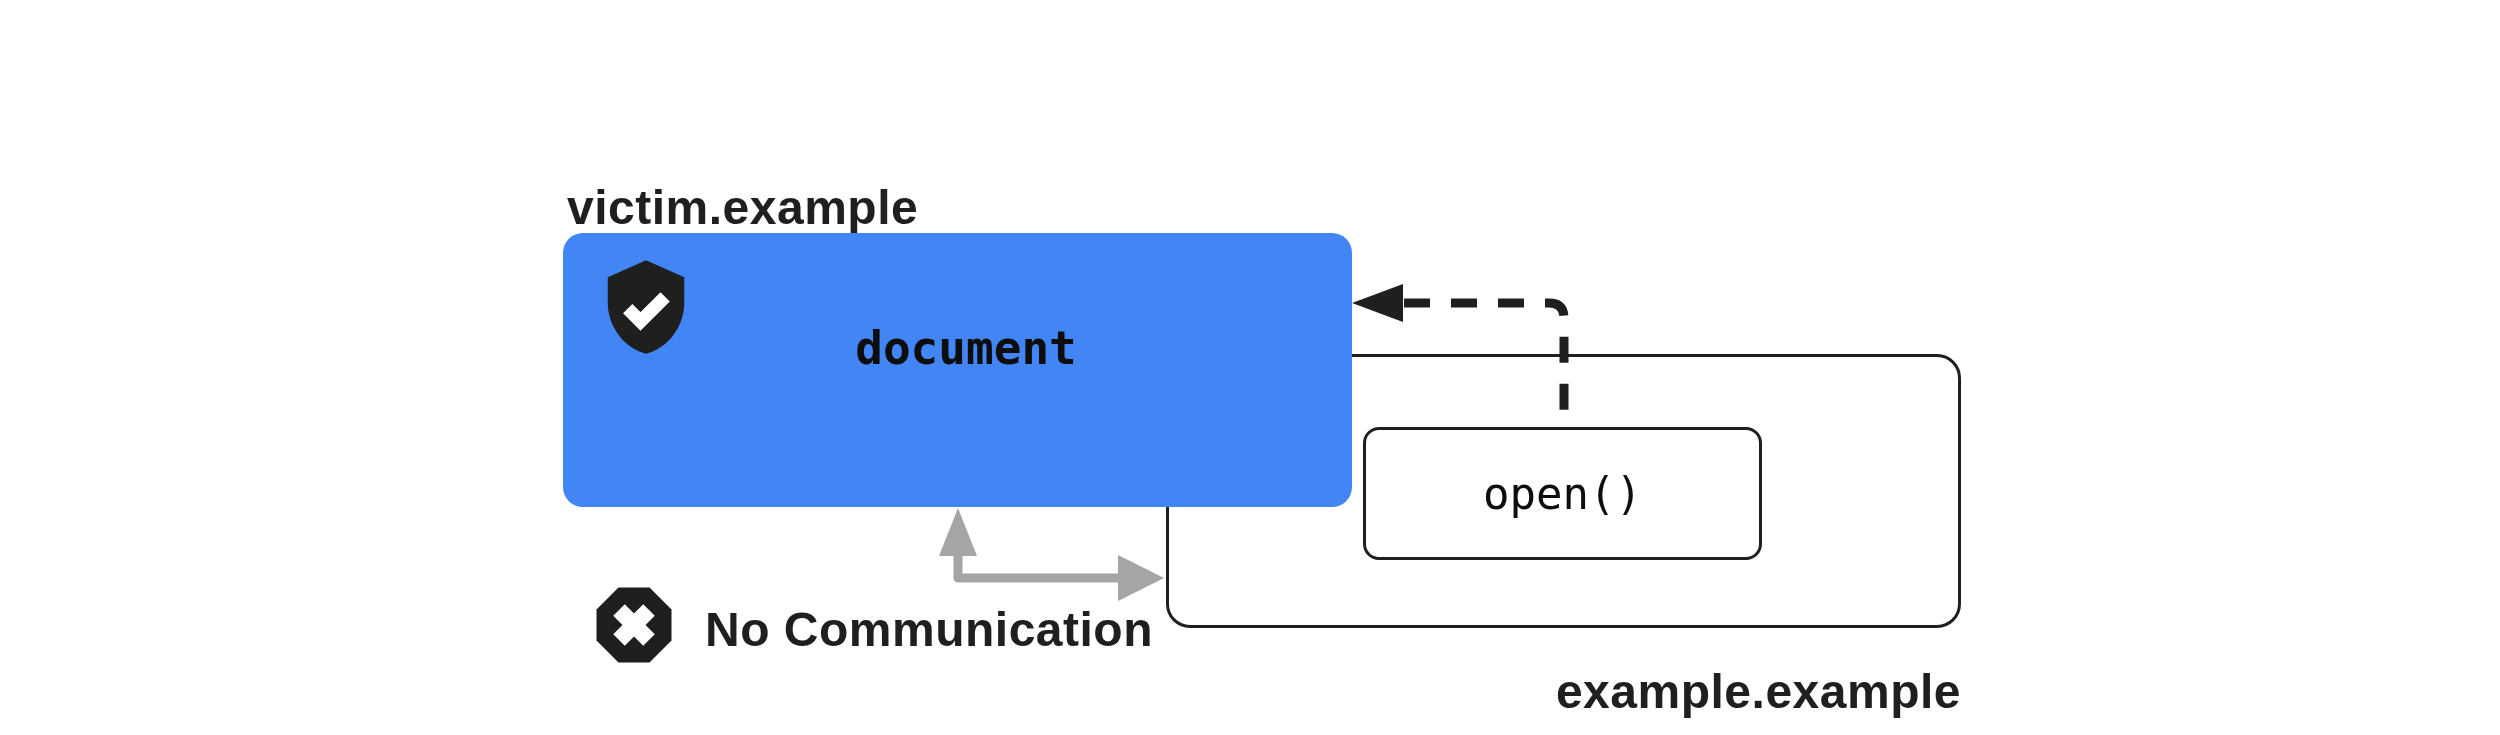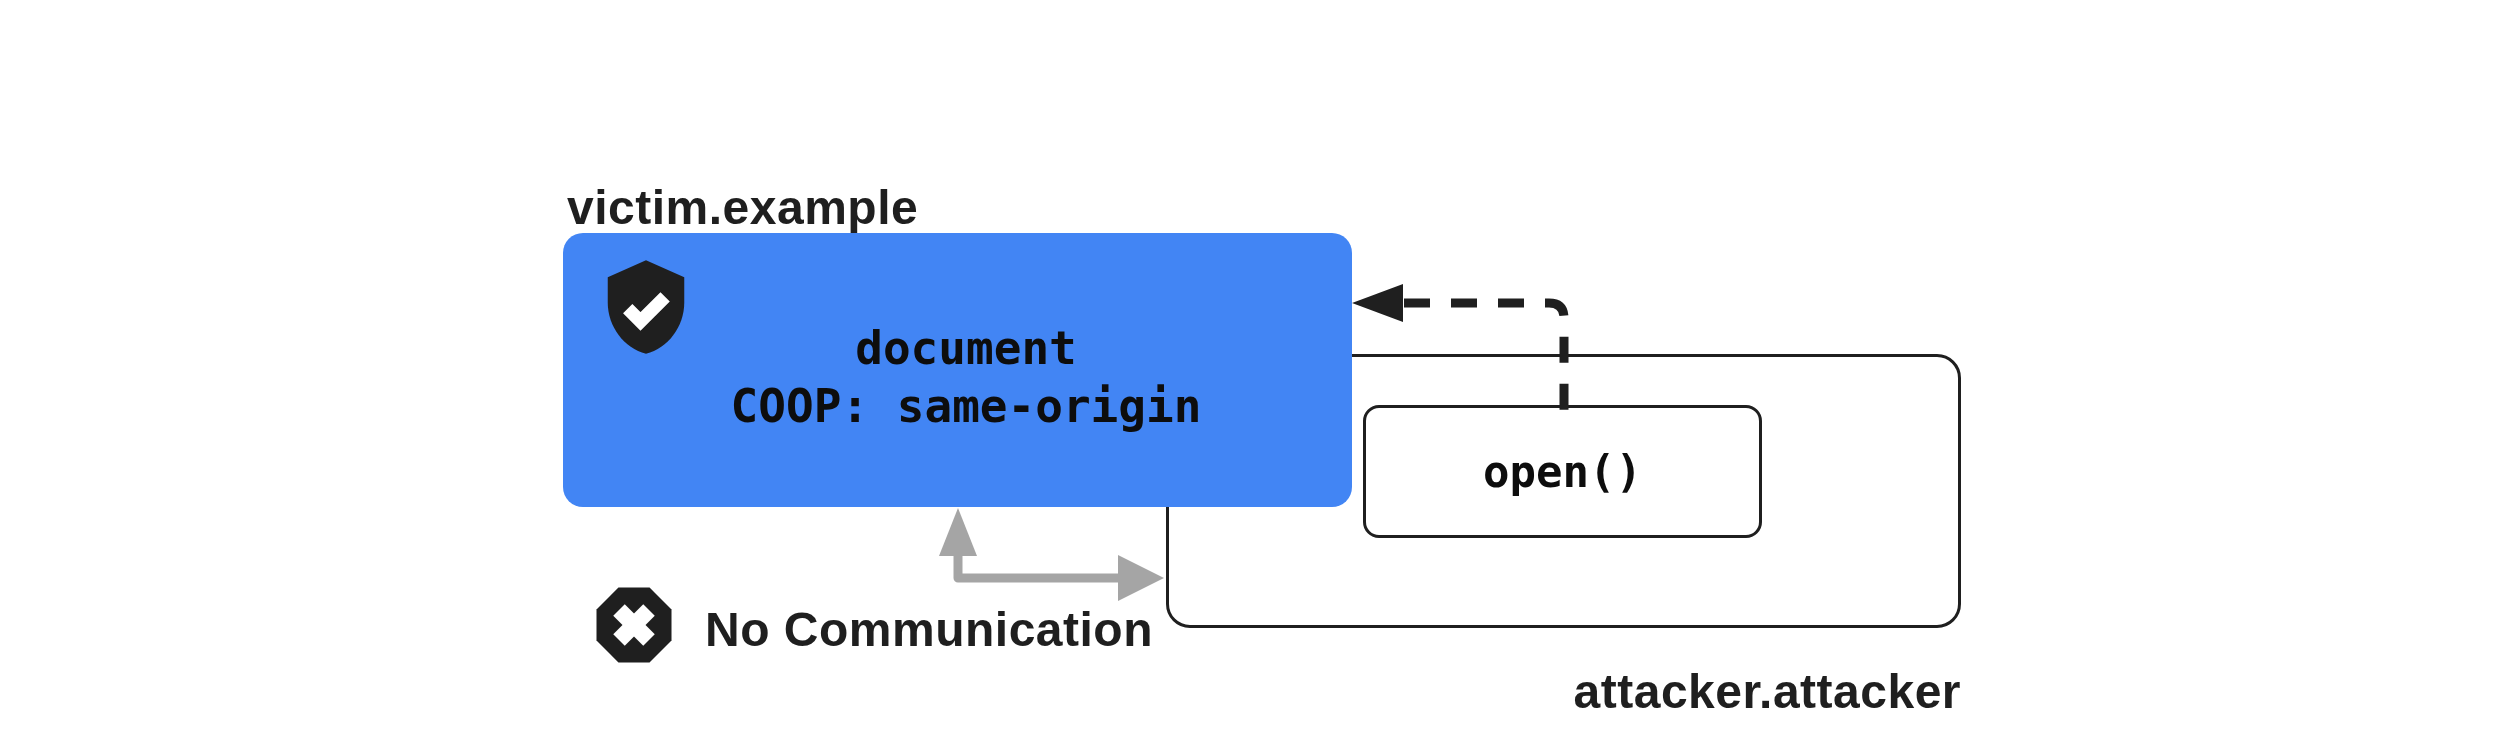--- a/index.html
+++ b/index.html
@@ -54,29 +54,29 @@
     position:absolute;
     left:1166px;top:354px;width:795px;height:274px;
     background:var(--surface);
     border:3px solid var(--ink);
     border-radius:24px;
     box-sizing:border-box;
     z-index:1;
   }
   .open-box{
     position:absolute;
-    left:1363px;top:405px;width:399px;height:133px;
+    left:1363px;top:427px;width:399px;height:133px;
     background:var(--surface);
     border:3px solid var(--ink);
     border-radius:16px;
     box-sizing:border-box;
     z-index:2;
     display:flex;align-items:center;justify-content:center;
     font-family:"DejaVu Sans Mono",monospace;
-    font-weight:bold;font-size:44px;
+    font-weight:normal;font-size:44px;
     color:#0D0D0D;
   }
   .nocomm-icon{position:absolute;left:584px;top:575px;z-index:4;}
   .arrow-overlay{position:absolute;left:0;top:0;z-index:5;pointer-events:none;}
 
   .ink-fill{fill:var(--ink);}
   .ink-dash{stroke:var(--ink);stroke-width:9;fill:none;stroke-dasharray:26 21;}
   .gray-fill{fill:var(--arrow-gray);}
   .gray-stroke{stroke:var(--arrow-gray);stroke-width:9;fill:none;stroke-linejoin:round;}
   .white-check{stroke:#FFFFFF;stroke-width:3.1;fill:none;stroke-linecap:butt;}
@@ -95,33 +95,32 @@
     <span>open()</span>
   </div>
 
   <div class="victim-box">
     <svg class="shield-icon" width="102" height="104" viewBox="0 0 24 24" aria-label="shield-check-icon">
       <path class="ink-fill" d="M12 1 L3 5 V11 C3 16.55 6.84 21.74 12 23 C17.16 21.74 21 16.55 21 11 V5 Z"></path>
       <polyline class="white-check" points="7.7,12.4 10.7,15.4 16.5,9.6"></polyline>
     </svg>
     <div class="victim-text">
       <div>document</div>
-      <div>COOP: same-origin</div>
     </div>
   </div>
 
   <svg class="nocomm-icon" width="100" height="100" viewBox="0 0 24 24" aria-label="x-octagon-icon">
     <path class="ink-fill" d="M8.27 3 L3 8.27 V15.73 L8.27 21 H15.73 L21 15.73 V8.27 L15.73 3 Z"></path>
     <line class="white-x" x1="8.4" y1="8.4" x2="15.6" y2="15.6"></line>
     <line class="white-x" x1="15.6" y1="8.4" x2="8.4" y2="15.6"></line>
   </svg>
 
   <div class="label label-nocomm">No Communication</div>
 
-  <div class="label label-attacker">attacker.attacker</div>
+  <div class="label label-attacker">example.example</div>
 
   <svg class="arrow-overlay" width="2500" height="735" viewBox="0 0 2500 735">
 
     <g>
       <path class="gray-stroke" d="M958 553 L958 578 L1120 578"></path>
       <path class="gray-fill" d="M958 508 L977 556 L939 556 Z"></path>
       <path class="gray-fill" d="M1164 578 L1118 555 L1118 601 Z"></path>
     </g>
 
     <g>

